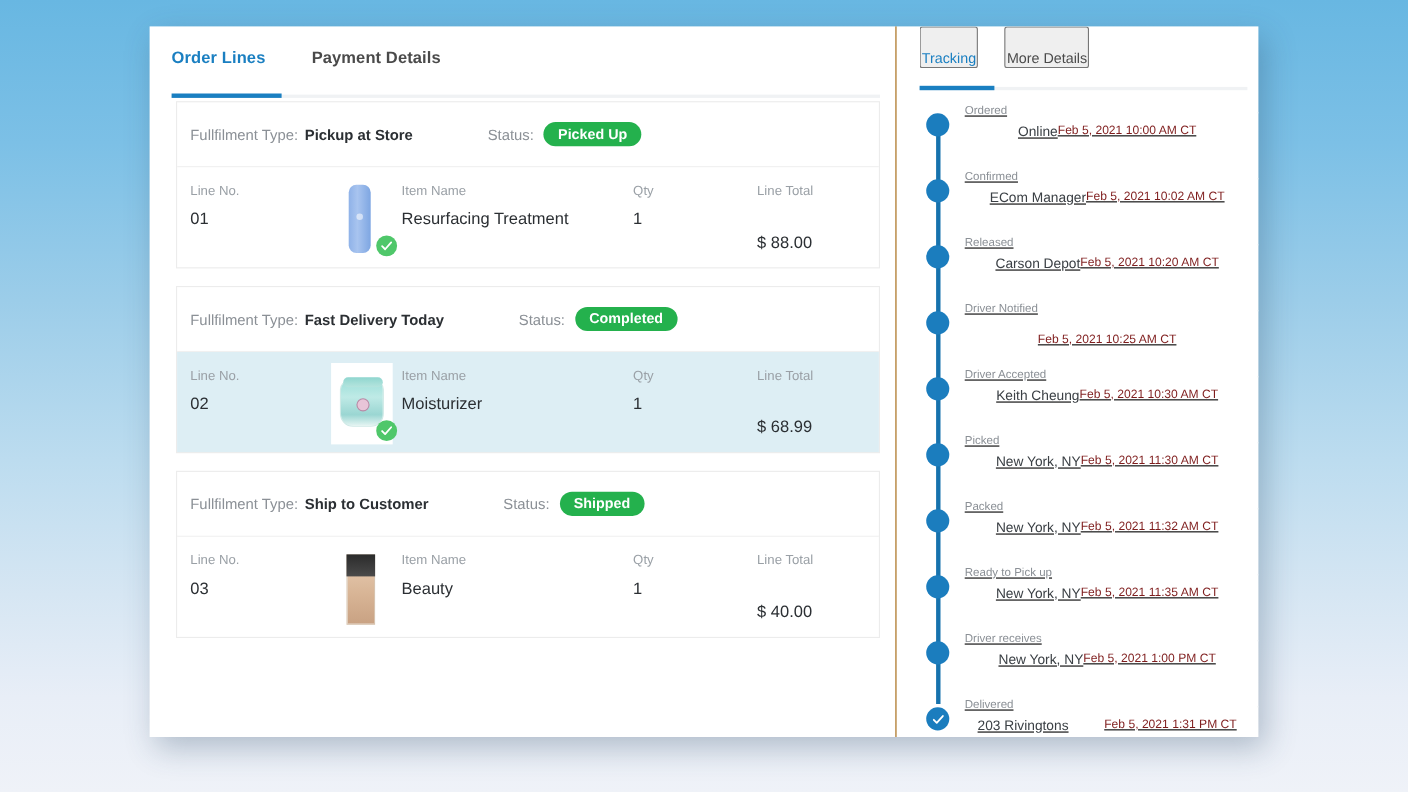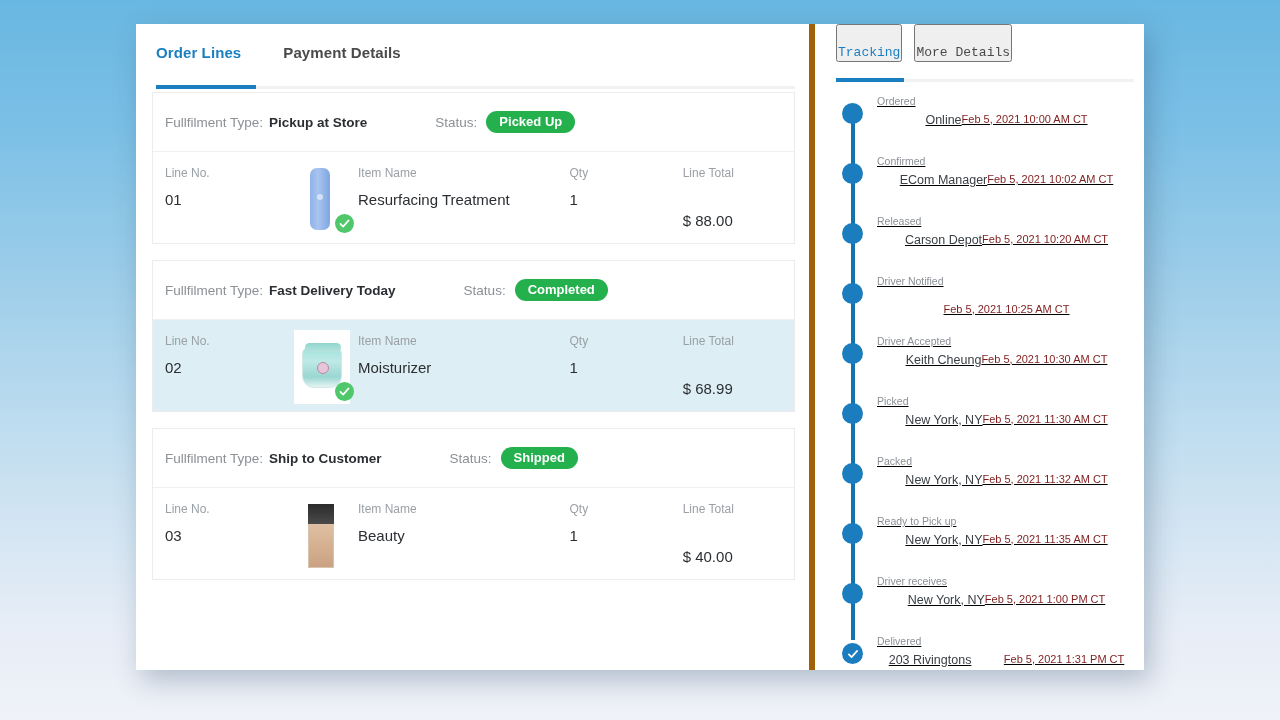--- a/index.html
+++ b/index.html
@@ -21,21 +21,21 @@
     background: #ffffff;
     display: flex;
     box-shadow: 6px 10px 26px rgba(40,70,100,0.30);
   }
 
   
   #left-panel {
     width: 679px;
     height: 100%;
     position: relative;
-    border-right: 6px solid #a16207;
+    border-right: 1px solid #a16207;
     overflow: hidden;
   }
   .tabbar {
     position: relative;
     height: 54px;
     padding: 0 0 0 20px;
     display: flex;
     align-items: flex-start;
   }
   .tabbar .tab {
@@ -55,21 +55,21 @@
     left: 20px; right: 14px; top: 62px;
     height: 3px; background: #f0f2f4;
   }
   .tab-underline-active {
     position: absolute;
     left: 20px; top: 61px;
     width: 100px; height: 4px;
     background: #1a7fc1;
   }
 
-  .section-wrap { padding: 14px 14px 0 16px; }
+  .section-wrap { padding: 14px 14px 0 24px; }
 
   .order-section {
     border: 1px solid #ececec;
     background: #fff;
     margin-bottom: 16px;
   }
   .section-head {
     height: 59px;
     display: flex;
     align-items: center;
@@ -188,21 +188,21 @@
   }
 
   
   #right-panel {
     width: 329px;
     height: 100%;
     position: relative;
     overflow: hidden;
   }
   .tabbar-right { position: relative; height: 50px; padding-left: 21px; display:flex; align-items:flex-start;}
-  .tabbar-right .tab { font-size: 13px; padding-top: 19px; margin-right: 12px; font-family: Liberation Mono, monospace;}
+  .tabbar-right .tab { font-size: 13px; padding-top: 19px; margin-right: 24px;}
   .tab-underline-track-r {
     position: absolute; left: 21px; right: 10px; top: 55px;
     height: 3px; background: #f0f2f4;
   }
   .tab-underline-active-r {
     position: absolute; left: 21px; top: 54px;
     width: 68px; height: 4px; background: #1a7fc1;
   }
 
   #timeline {

